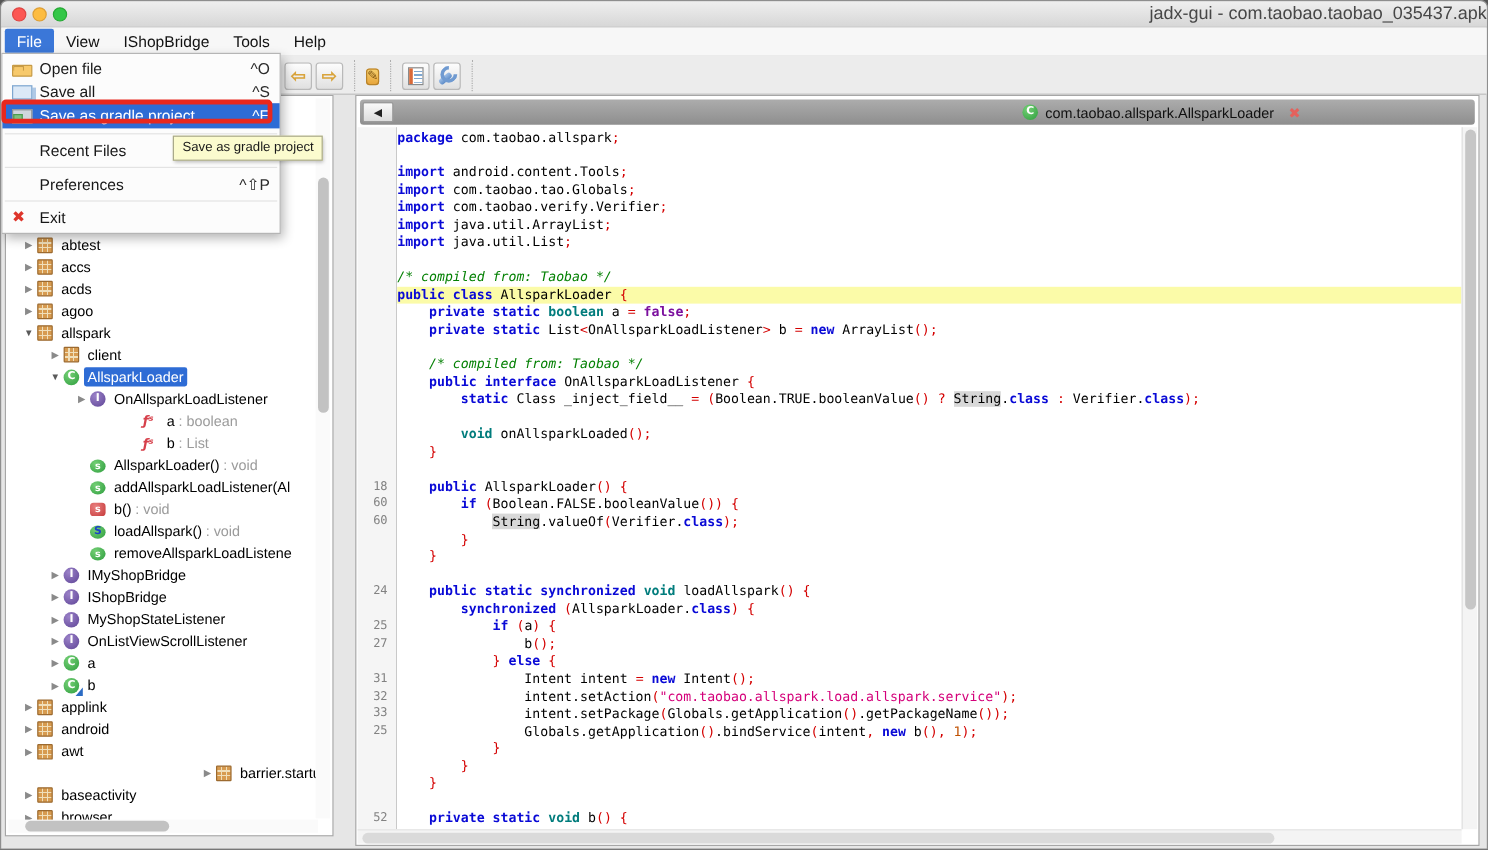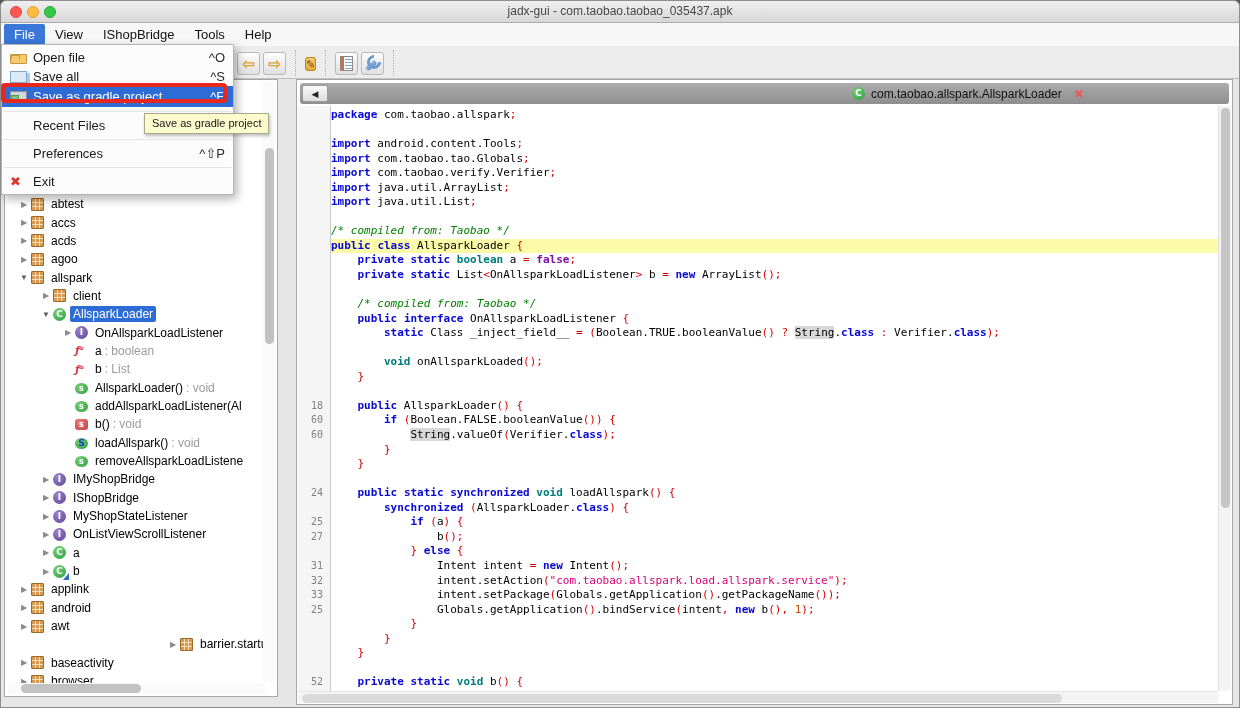--- a/index.html
+++ b/index.html
@@ -5,21 +5,21 @@
   * { margin:0; padding:0; box-sizing:border-box; }
   html,body { width:1240px; height:708px; background:#555; }
   body { font-family:"Liberation Sans", sans-serif; }
   #win { position:relative; width:1240px; height:708px; background:#E6E6E6;
          border:1px solid #8E8E8E; border-radius:6px 6px 0 0; overflow:hidden; }
 
   
   .titlebar { position:absolute; left:0; top:0; width:100%; height:22px;
     background:linear-gradient(#EFEFEF,#D7D7D7); border-bottom:1px solid #ACACAC;
     border-radius:6px 6px 0 0; }
-  .title-text { display:block; text-align:center; line-height:21px; font-size:12px; color:#474747; }
+  .title-text { display:block; text-align:right; line-height:21px; font-size:15px; color:#474747; }
   .tl { position:absolute; top:5px; width:12px; height:12px; border-radius:50%; }
   .tl.red   { left:9px;  background:#FC5753; border:1px solid #DF4744; }
   .tl.yel   { left:26px; background:#FDBC40; border:1px solid #DE9F34; }
   .tl.grn   { left:43px; background:#34C748; border:1px solid #27AA35; }
 
   
   .menubar { position:absolute; left:0; top:22px; width:100%; height:23px; background:#F7F7F7;
     display:flex; align-items:center; padding-left:3px; }
   .mb-item { font-size:13px; color:#111; padding:3px 10px; border-radius:2px; }
   .mb-item.active { background:#3B77D8; color:#fff; }
@@ -61,21 +61,21 @@
   .ic-pkg { background:#D79B50; border:1px solid #9C6A2F; border-radius:1px;
     background-image:
       linear-gradient(to right, transparent 3px, #F0DFBA 3px 4px, transparent 4px 7px, #F0DFBA 7px 8px, transparent 8px),
       linear-gradient(to bottom, transparent 3px, #F0DFBA 3px 4px, transparent 4px 7px, #F0DFBA 7px 8px, transparent 8px); }
   .ic-cls, .ic-clsm { border-radius:50%; background:radial-gradient(circle at 35% 30%, #74CF75, #2E9E3E);
     color:#fff; font-size:9px; font-weight:bold; text-align:center; line-height:13px; }
   .ic-clsm::after { content:''; position:absolute; right:-3px; bottom:-2px;
     border-left:6px solid transparent; border-bottom:7px solid #2B6BC4; }
   .ic-ifc { border-radius:50%; background:radial-gradient(circle at 35% 30%, #9B82C8, #5E4496);
     color:#fff; font-size:9px; font-weight:bold; text-align:center; line-height:13px; }
-  .ic-fld { color:#D6404B; font-style:italic; font-weight:bold; font-size:11px; line-height:13px; }
+  .ic-fld { color:#D6404B; font-style:italic; font-weight:bold; font-size:11px; line-height:13px;margin-left:44px; }
   .ic-mth, .ic-mths { width:11px; height:11px; margin-top:1px; border-radius:50%;
     background:radial-gradient(circle at 35% 30%, #74CF75, #2E9E3E);
     color:#fff; font-size:8px; font-weight:bold; text-align:center; line-height:11px; }
   .ic-mthr { width:11px; height:11px; margin-top:1px; border-radius:3px;
     background:radial-gradient(circle at 35% 30%, #E98080, #C63B3B);
     color:#fff; font-size:8px; font-weight:bold; text-align:center; line-height:11px; }
   .ic-mths { color:#1C41C8; font-size:9px; }
   
   .sb-vscroll { position:absolute; right:2px; top:2px; width:12px; height:600px; background:#FAFAFA; }
   .sb-vthumb { position:absolute; left:1.5px; top:66px; width:9px; height:196px; background:#C2C2C2; border-radius:5px; }

